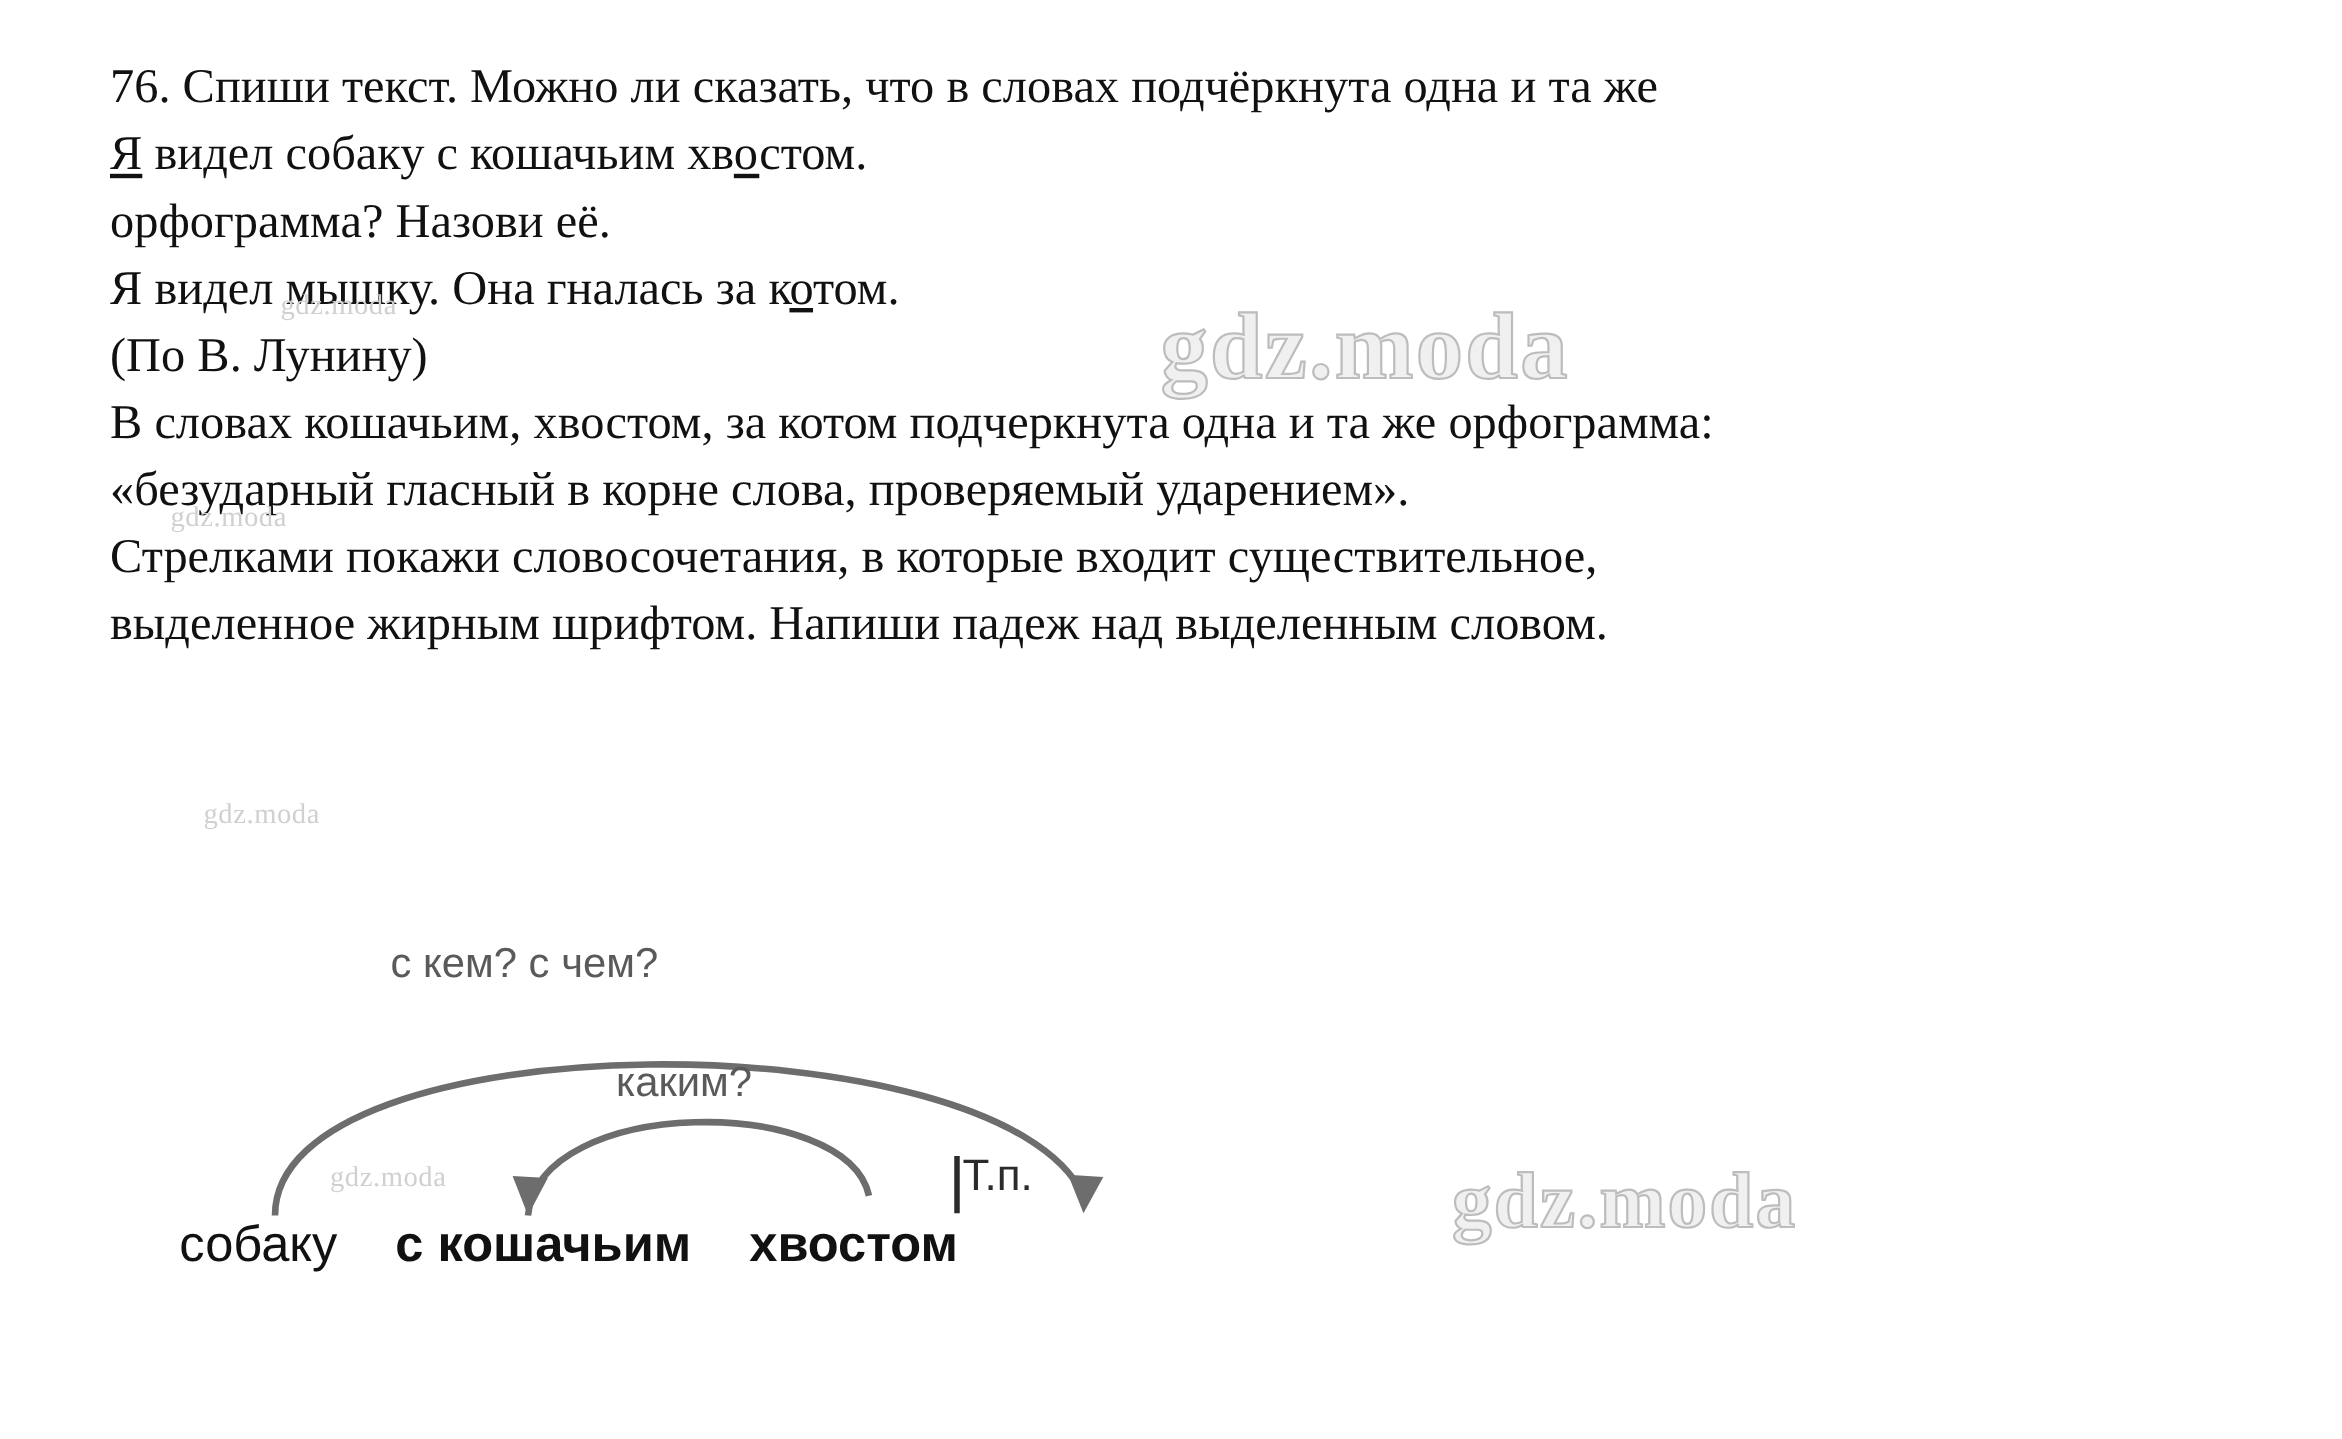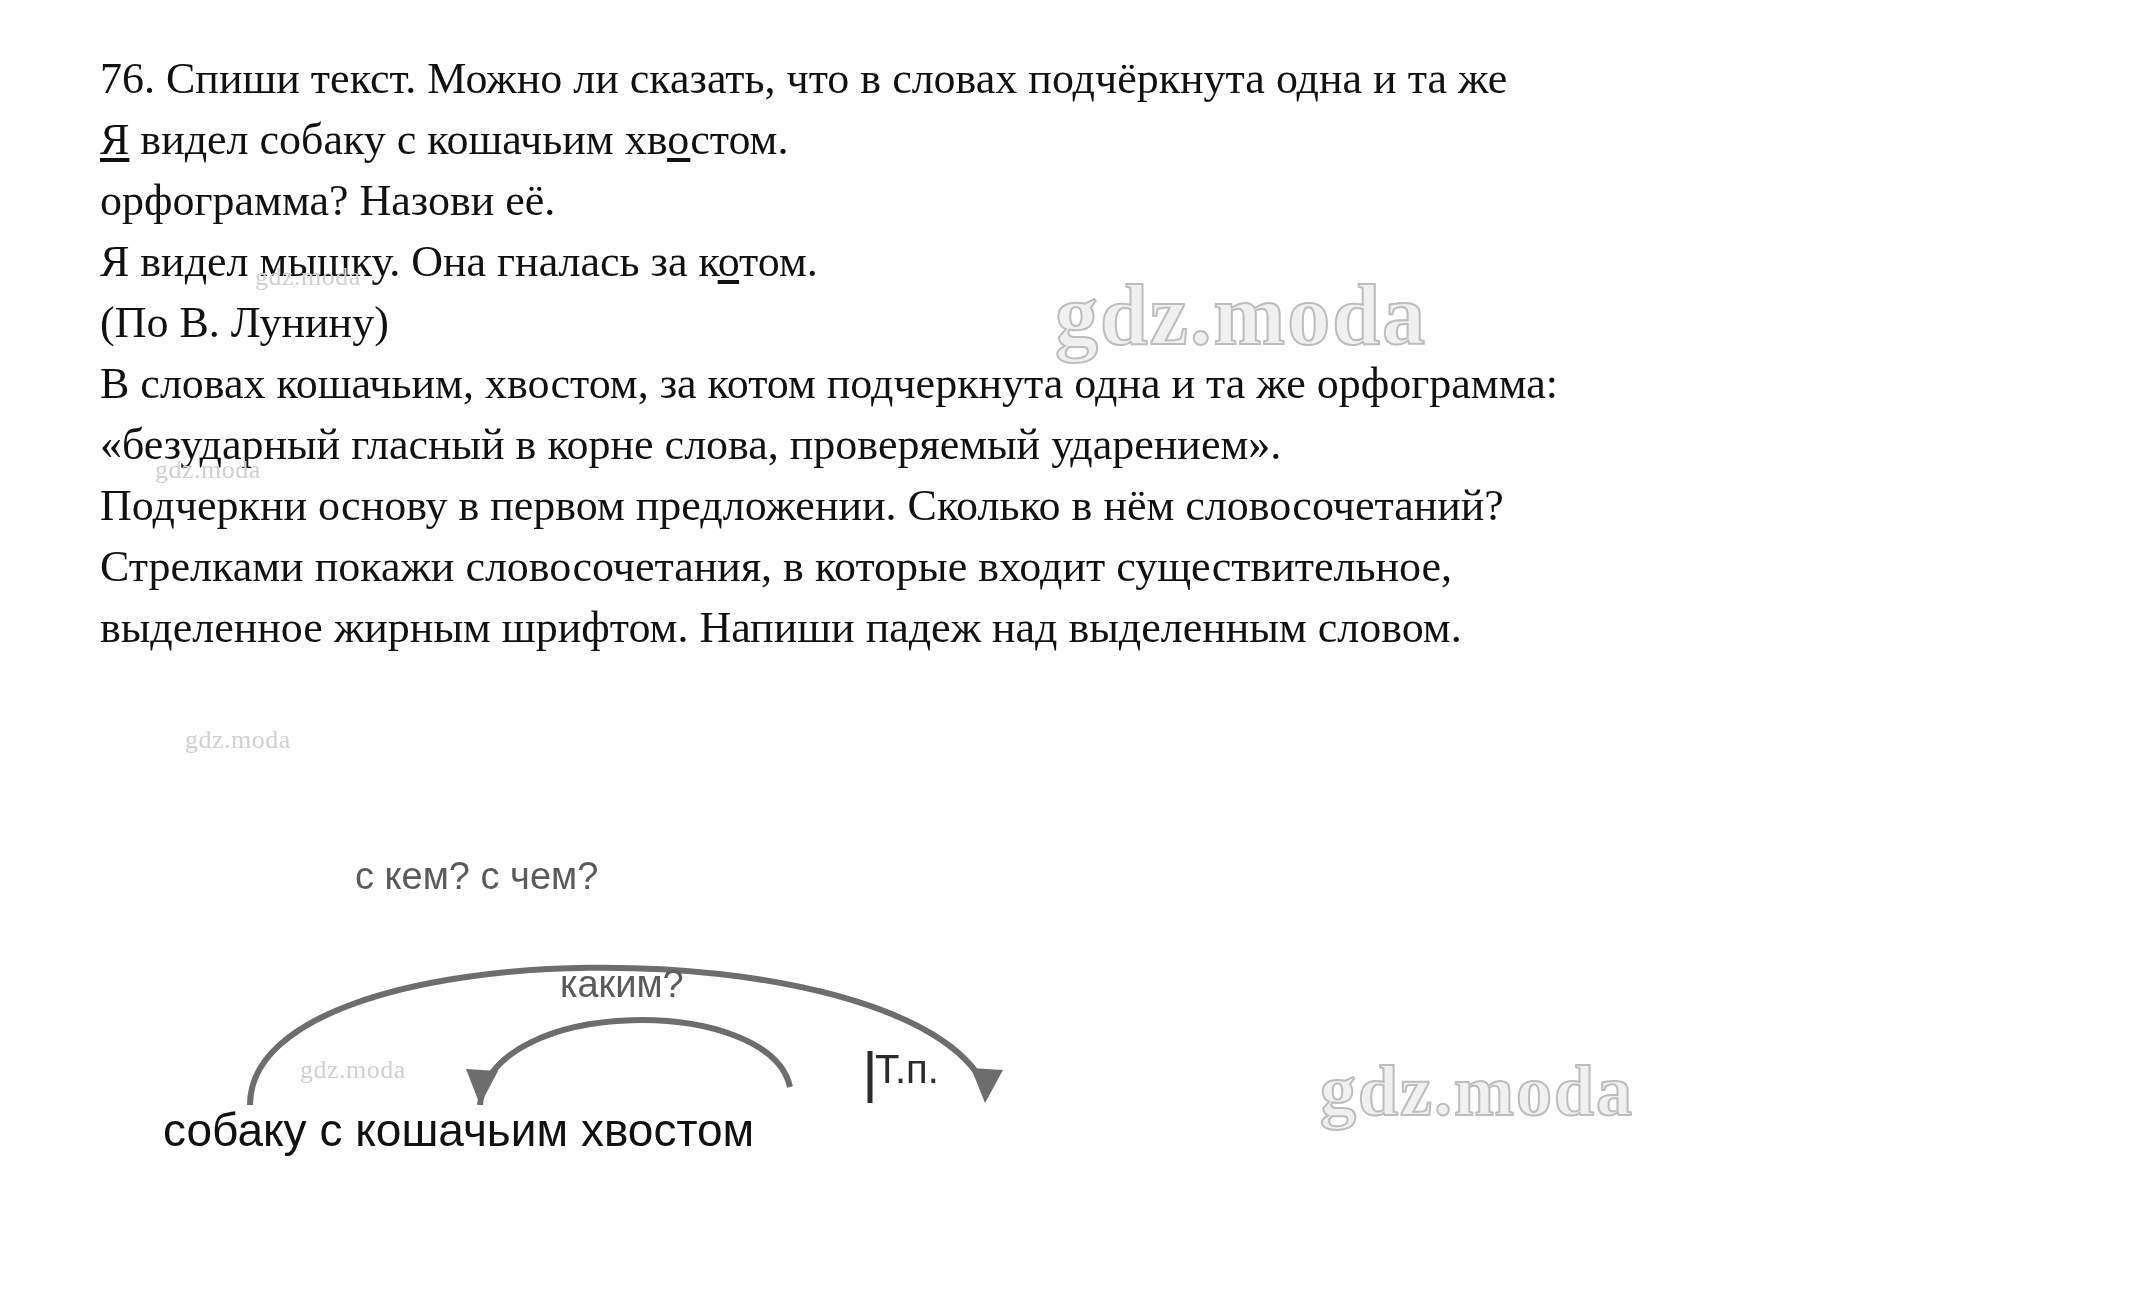--- a/index.html
+++ b/index.html
@@ -106,41 +106,40 @@
   }
   .phrase {
     position: absolute;
     left: 33px;
     top: 248px;
     font-family: "Liberation Sans", sans-serif;
     font-size: 46px;
     color: #111111;
     white-space: nowrap;
   }
-  .phrase .b { font-weight: normal; }
+  .phrase .b { font-weight: bold; margin-left: 40px; }
 </style>
 </head>
 <body>
 
 <div class="page">
 
   <div class="text-block">
 
     <div class="line indent-none">76. Спиши текст. Можно ли сказать, что в словах подчёркнута одна и та же</div>
     <div class="line indent-none"><span class="u">Я</span><span> видел собаку с кошачьим хв</span><span class="u">о</span><span>стом.</span></div>
 
     <div class="line indent-none">орфограмма? Назови её.</div>
 
     <div class="line indent-none"><span>Я видел мышку. Она гналась за к</span><span class="u">о</span><span>том.</span></div>
 
     <div class="line indent-none">(По В. Лунину)</div>
 
     <div class="line indent-none">В словах кошачьим, хвостом, за котом подчеркнута одна и та же орфограмма:</div>
     <div class="line indent-none">«безударный гласный в корне слова, проверяемый ударением».</div>
-    <div class="line indent-none">Подчеркни основу в первом предложении. Сколько в нём словосочетаний?</div>
     <div class="line indent-none">Стрелками покажи словосочетания, в которые входит существительное,</div>
     <div class="line indent-none">выделенное жирным шрифтом. Напиши падеж над выделенным словом.</div>
   </div>
 
   <div class="diagram">
     <svg width="1000" height="300" viewBox="0 0 1000 300">
 
       <path d="M 120 250 C 120 70, 780 70, 855 232" fill="none" stroke="#6d6d6d" stroke-width="6"></path>
       <polygon points="855,248 841,213 873,215" fill="#6d6d6d"></polygon>
 

